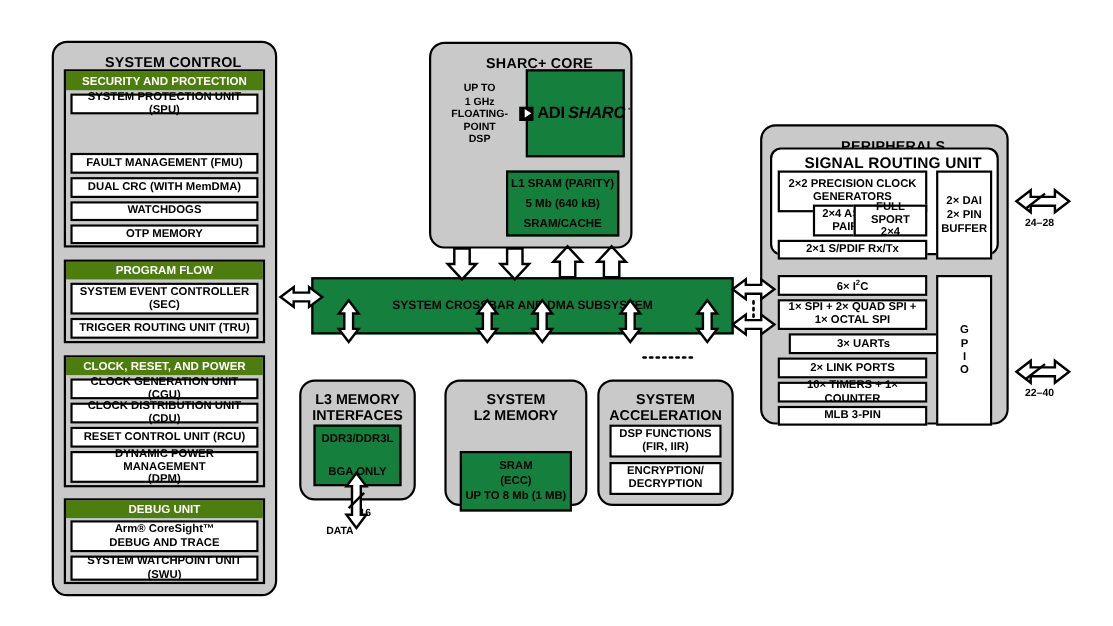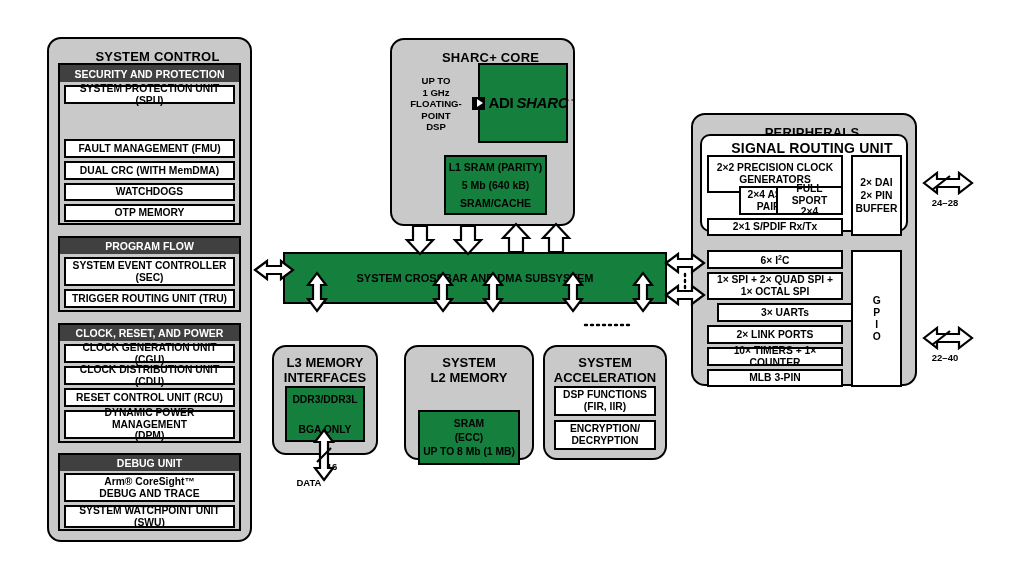--- a/index.html
+++ b/index.html
@@ -4,21 +4,21 @@
 <style>
   html,body{margin:0;padding:0;background:#fff;}
   body{width:1012px;height:569px;position:relative;overflow:hidden;
        font-family:"Liberation Sans",sans-serif;color:#000;}
   #stage{position:absolute;left:0;top:0;width:1012px;height:569px;}
 
   .panel{position:absolute;background:#c9c9c9;border:2px solid #000;border-radius:14px;box-sizing:border-box;}
   .panel-title{position:absolute;left:0;right:0;text-align:center;font-weight:bold;font-size:13px;letter-spacing:.2px;padding-left:16px;}
 
   .group{position:absolute;background:#c9c9c9;border:2px solid #000;box-sizing:border-box;}
-  .grouphdr{position:absolute;left:0;right:0;background:#404040;color:#fff;font-weight:bold;
+  .grouphdr{position:absolute;left:0;right:0;background:#4d7c0f;color:#fff;font-weight:bold;
             font-size:10.5px;text-align:center;box-sizing:border-box;
             display:flex;align-items:center;justify-content:center;}
 
   .cell{position:absolute;background:#fff;border:2px solid #000;box-sizing:border-box;
         display:flex;align-items:center;justify-content:center;text-align:center;
         font-weight:bold;font-size:10.3px;line-height:11.6px;padding:0 2px;}
 
   .whitebox{position:absolute;background:#15803d;border:2px solid #000;box-sizing:border-box;
             display:flex;align-items:center;justify-content:center;text-align:center;
             font-weight:bold;font-size:11px;line-height:14px;}
@@ -93,21 +93,21 @@
   <div class="whitebox" style="left:478px;top:63px;width:90px;height:80px;">
     <span class="adilogo">
       <span class="adimark">
           <i></i>
         </span>
       <span class="aditext">ADI</span>
       <span class="sharctext">SHARC</span>
         <span class="tmk">˚</span>
     </span>
   </div>
-  <div class="whitebox" style="left:444px;top:155px;width:103px;height:60px;white-space:pre-line;font-size:10.5px;line-height:18px;">L1 SRAM (PARITY)
+  <div class="whitebox" style="left:460px;top:155px;width:103px;height:60px;white-space:pre-line;font-size:10.5px;line-height:18px;">L1 SRAM (PARITY)
 5 Mb (640 kB)
 SRAM/CACHE</div>
 
   <div class="whitebox" style="left:283px;top:252px;width:384px;height:52px;font-size:11px;">SYSTEM CROSSBAR AND DMA SUBSYSTEM</div>
 
   <div class="panel" style="left:272px;top:345px;width:106px;height:110px;">
     <div class="blocktitle" style="top:8px;white-space:pre-line;">L3 MEMORY
 INTERFACES</div>
   </div>
   <div class="whitebox" style="left:285px;top:386px;width:80px;height:56px;white-space:pre-line;font-size:10.3px;line-height:15px;">DDR3/DDR3L

